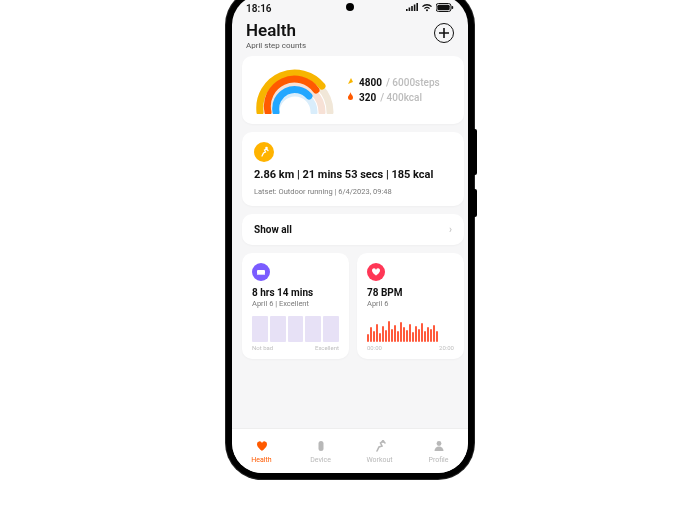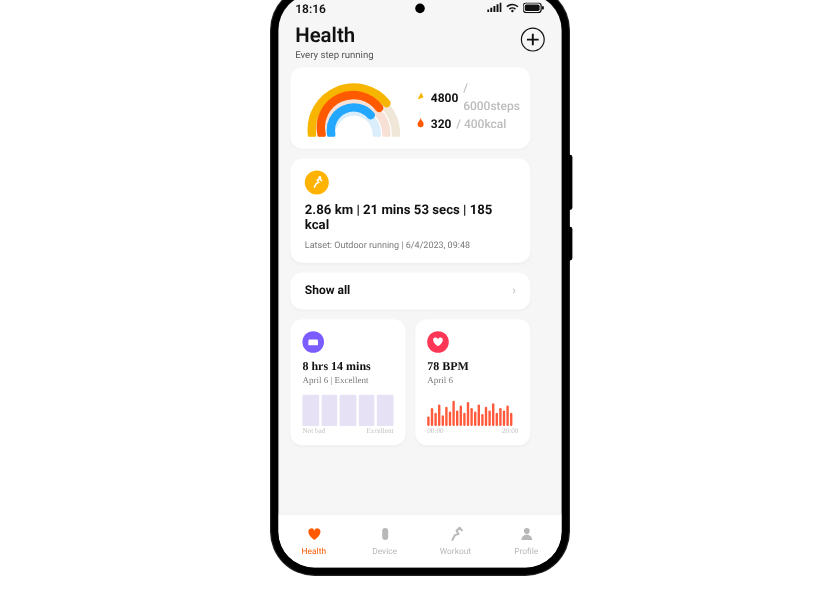--- a/index.html
+++ b/index.html
@@ -12,38 +12,38 @@
   .cam{position:absolute;top:8px;left:50%;transform:translateX(-50%);width:8px;height:8px;border-radius:50%;background:#000;z-index:5;}
   
   .status{height:22px;display:flex;align-items:center;justify-content:space-between;padding:2px 14px 0 14px;font-size:10px;font-weight:600;color:#111;}
   .status .right{display:flex;align-items:center;gap:3px;}
   
   .header{padding:2px 14px 6px 14px;display:flex;align-items:flex-start;justify-content:space-between;}
   .title{font-size:17px;font-weight:600;color:#111;line-height:1.1;}
   .subtitle{font-size:8px;color:#555;margin-top:1px;}
   .plus{width:18px;height:18px;border:1.6px solid #111;border-radius:50%;display:flex;align-items:center;justify-content:center;font-size:13px;line-height:1;color:#111;margin-top:2px;}
   
-  .content{padding:0 26px 0 10px;}
+  .content{padding:0 4px 0 10px;}
   .card{background:#fff;border-radius:10px;padding:10px 12px;margin-bottom:8px;box-shadow:0 1px 2px rgba(0,0,0,.03);}
   
   .goals{display:flex;gap:10px;align-items:center;}
   .rainbow{width:82px;height:48px;position:relative;flex:0 0 auto;}
   .metrics{flex:1;font-size:10px;line-height:1.5;}
   .mrow{display:flex;align-items:center;gap:4px;}
   .mval{font-weight:700;color:#111;}
   .mgoal{color:#bcbcbc;font-weight:500;}
   
   .run-ic{width:20px;height:20px;border-radius:50%;background:#ffb300;display:flex;align-items:center;justify-content:center;color:#fff;font-size:11px;margin-bottom:6px;}
   .wtitle{font-size:11px;font-weight:700;color:#111;}
   .wsub{font-size:7.5px;color:#7a7a7a;margin-top:6px;}
   
   .showall{background:#fff;border-radius:10px;padding:10px 12px;margin-bottom:8px;display:flex;align-items:center;justify-content:space-between;font-size:10px;font-weight:700;color:#111;box-shadow:0 1px 2px rgba(0,0,0,.03);}
   .chev{color:#c9c9c9;font-size:10px;}
   
-  .row2{display:flex;gap:8px;font-family:Liberation Serif, serif;}
+  .row2{display:flex;gap:8px;}
   .small{flex:1;background:#fff;border-radius:10px;padding:10px 10px 8px 10px;box-shadow:0 1px 2px rgba(0,0,0,.03);}
   .sic{width:18px;height:18px;border-radius:50%;display:flex;align-items:center;justify-content:center;color:#fff;font-size:9px;margin-bottom:6px;}
   .stitle{font-size:10px;font-weight:700;color:#111;}
   .ssub{font-size:7.5px;color:#7a7a7a;margin-top:1px;}
   .sleep-bars{margin-top:8px;height:26px;display:flex;align-items:flex-end;gap:2px;}
   .sleep-bars span{flex:1;background:#e7e1f6;height:100%;border-radius:1px;}
   .sleep-lab{display:flex;justify-content:space-between;font-size:6px;color:#bfbfbf;margin-top:2px;}
   .hr-chart{margin-top:8px;height:26px;display:flex;align-items:flex-end;gap:1px;}
   .hr-chart span{width:2px;background:#ff5a3c;border-radius:1px;}
   .hr-lab{display:flex;justify-content:space-between;font-size:6px;color:#bfbfbf;margin-top:2px;}
@@ -80,21 +80,21 @@
                 <rect x="1.3" y="1.8" width="12.4" height="5.4" rx="1.5" fill="#111"></rect>
                 <rect x="15.6" y="3" width="1.6" height="3" rx="0.8" fill="#111"></rect>
               </svg>
           </span>
         </div>
       </div>
 
       <div class="header">
         <div>
           <div class="title">Health</div>
-          <div class="subtitle">Every step running</div>
+          <div class="subtitle">April step counts</div>
         </div>
         <div class="plus">
           <svg width="10" height="10" viewBox="0 0 10 10">
               <path d="M5 0v10M0 5h10" stroke="#111" stroke-width="1.6"></path>
             </svg>
         </div>
       </div>
 
       <div class="content">
 

